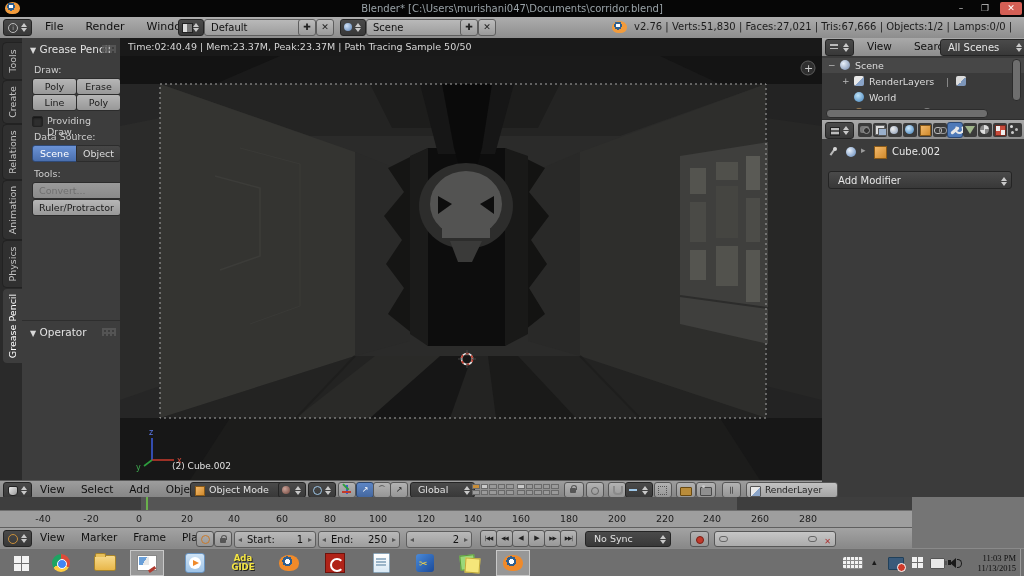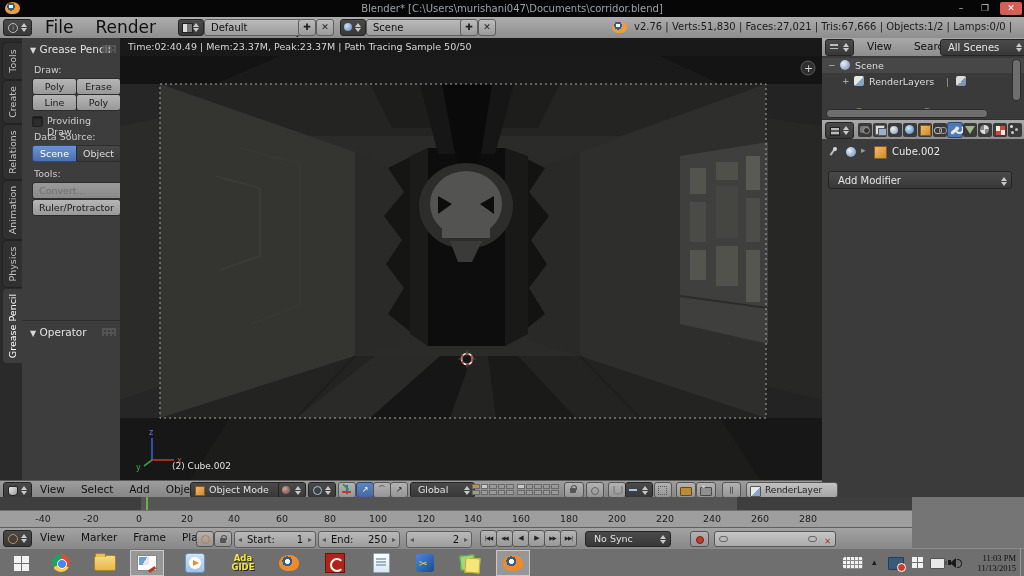--- a/index.html
+++ b/index.html
@@ -7,21 +7,21 @@
     font-family:"DejaVu Sans",sans-serif;background:#1e1e1e;cursor:default;}
   .abs{position:absolute;}
   .nosel{user-select:none;}
   
   #titlebar{left:0;top:0;width:1024px;height:17px;background:#060606;color:#9aa3a8;
     font-size:10px;line-height:17px;text-align:center;}
   .wctl{top:2px;width:22px;height:13px;font-size:9px;line-height:13px;text-align:center;color:#cfcfcf;}
   #btn-close{background:#d35f55;border-radius:2px;color:#fff;}
   #infobar{left:0;top:17px;width:1024px;height:21px;
     background:linear-gradient(#adadad,#8d8d8d);border-bottom:1px solid #3c3c3c;}
-  .menu{float:left;font-size:17px;color:#101010;padding:0 11px;line-height:20px;}
+  .menu{float:left;font-size:11px;color:#101010;padding:0 11px;line-height:20px;}
   .hdr-field{height:15px;border-radius:3px;font-size:10px;line-height:15px;}
   .field-light{background:linear-gradient(#b9b9b9,#9d9d9d);border:1px solid #5e5e5e;color:#111;}
   .field-dark{background:linear-gradient(#4a4a4a,#383838);border:1px solid #242424;color:#e6e6e6;}
   .sq-btn{width:16px;height:15px;border:1px solid #5e5e5e;border-radius:3px;
     background:linear-gradient(#bcbcbc,#9a9a9a);font-size:9px;color:#222;text-align:center;line-height:15px;}
   .blender-logo{width:15px;height:12px;border-radius:50% 50% 45% 45%;
     background:radial-gradient(circle at 40% 38%,#fff 0 2px,#2f5f8f 2px 4px,#f19b3c 4px 100%);}
   .dd-arrows{position:absolute;right:3px;top:3px;width:7px;height:9px;}
   .dd-arrows:before,.dd-arrows:after{content:"";position:absolute;left:0;border-left:3.5px solid transparent;border-right:3.5px solid transparent;}
   .dd-arrows:before{top:0;border-bottom:4px solid #c9c9c9;}
@@ -298,20 +298,24 @@
       <span class="ol-ico" style="left:18px;background:radial-gradient(circle at 35% 35%,#e8f0fa,#6e84a8);"></span>
       <span style="position:absolute;left:33px;">Scene</span>
     </div>
     <div class="ol-row" style="top:18px;">
       <span style="position:absolute;left:20px;color:#bbb;font-size:9px;">+</span>
       <span class="ol-ico" style="left:32px;border-radius:2px;background:linear-gradient(135deg,#e8e8e8 55%,#8aa4c8 55%);"></span>
       <span style="position:absolute;left:47px;">RenderLayers</span>
       <span style="position:absolute;left:124px;color:#999;">|</span>
       <span class="ol-ico" style="left:134px;border-radius:2px;background:linear-gradient(135deg,#dcdcdc 55%,#7d96ba 55%);"></span>
     </div>
+    <div class="ol-row" style="top:34px;">
+      <span class="ol-ico" style="left:32px;background:radial-gradient(circle at 40% 35%,#bfe3f7,#3f7fba);"></span>
+      <span style="position:absolute;left:47px;">World</span>
+    </div>
     <div class="ol-row" style="top:50px;opacity:.55;">
       <span class="ol-ico" style="left:32px;background:radial-gradient(circle at 40% 35%,#f7c98a,#cf8a2e);"></span>
       <span class="ol-ico" style="left:100px;background:radial-gradient(circle at 40% 35%,#d8d8d8,#8a8a8a);"></span>
     </div>
     <div class="scrollbar-h" style="left:4px;top:53px;width:160px;"></div>
     <div class="scrollbar-v" style="right:3px;top:3px;height:40px;"></div>
   </div>
 
   <div id="props-hdr" class="abs">
     <div class="abs field-dark hdr-field" style="left:3px;top:2px;width:27px;">

